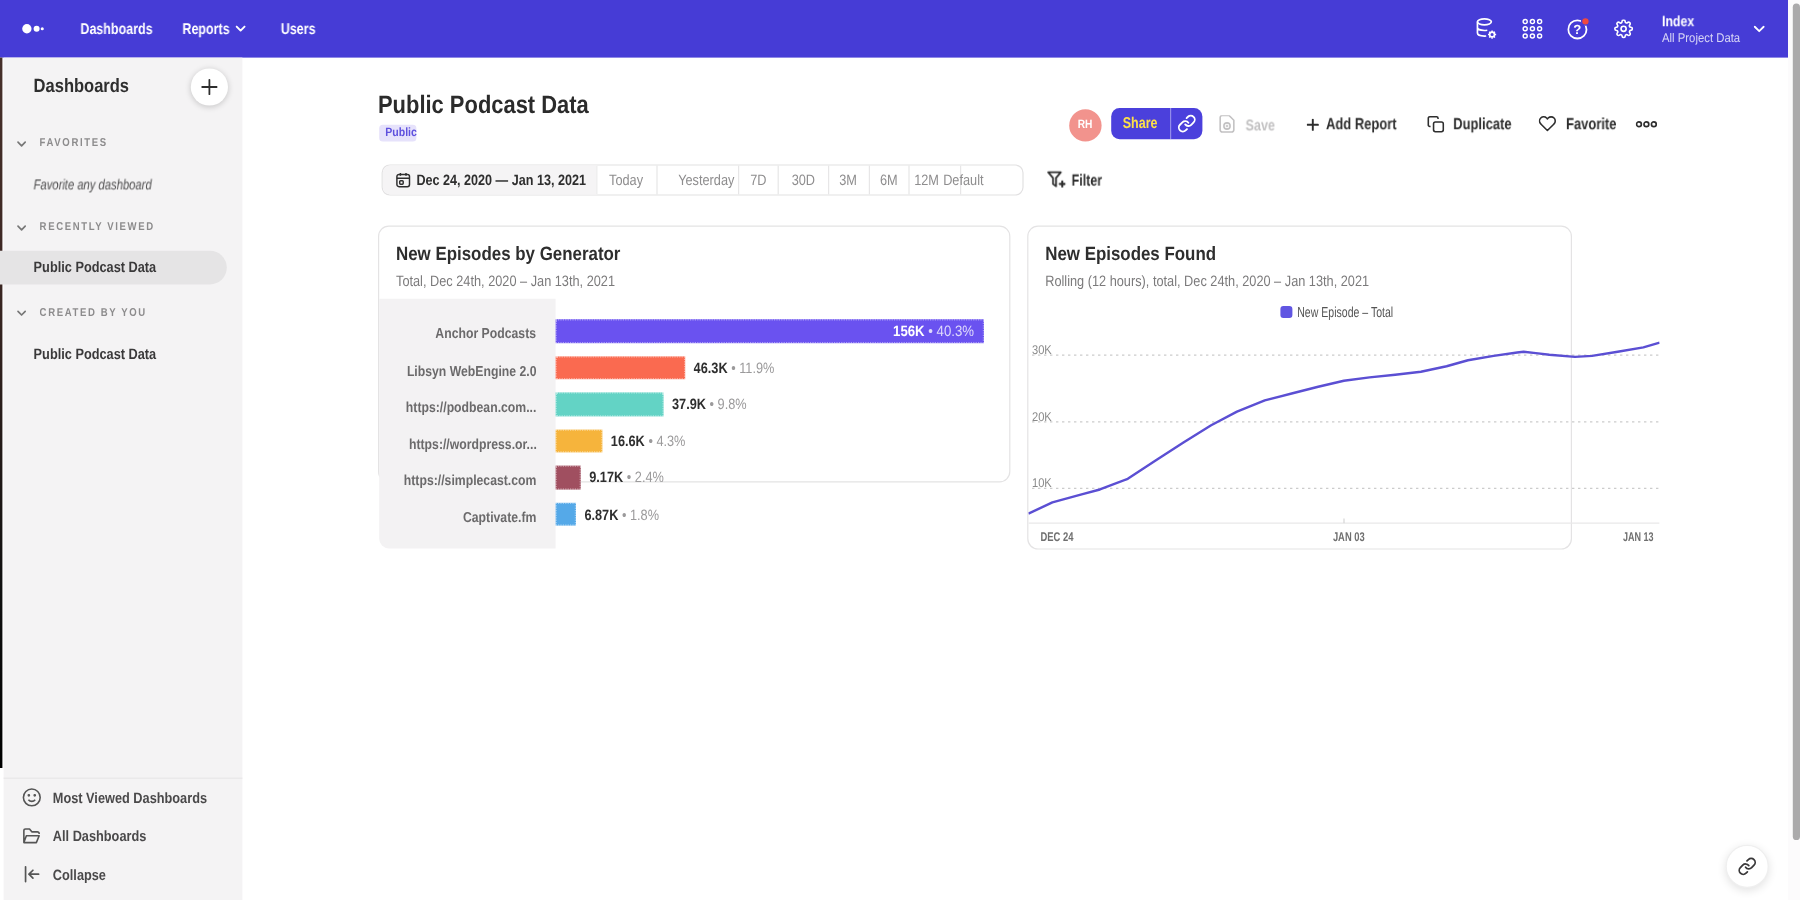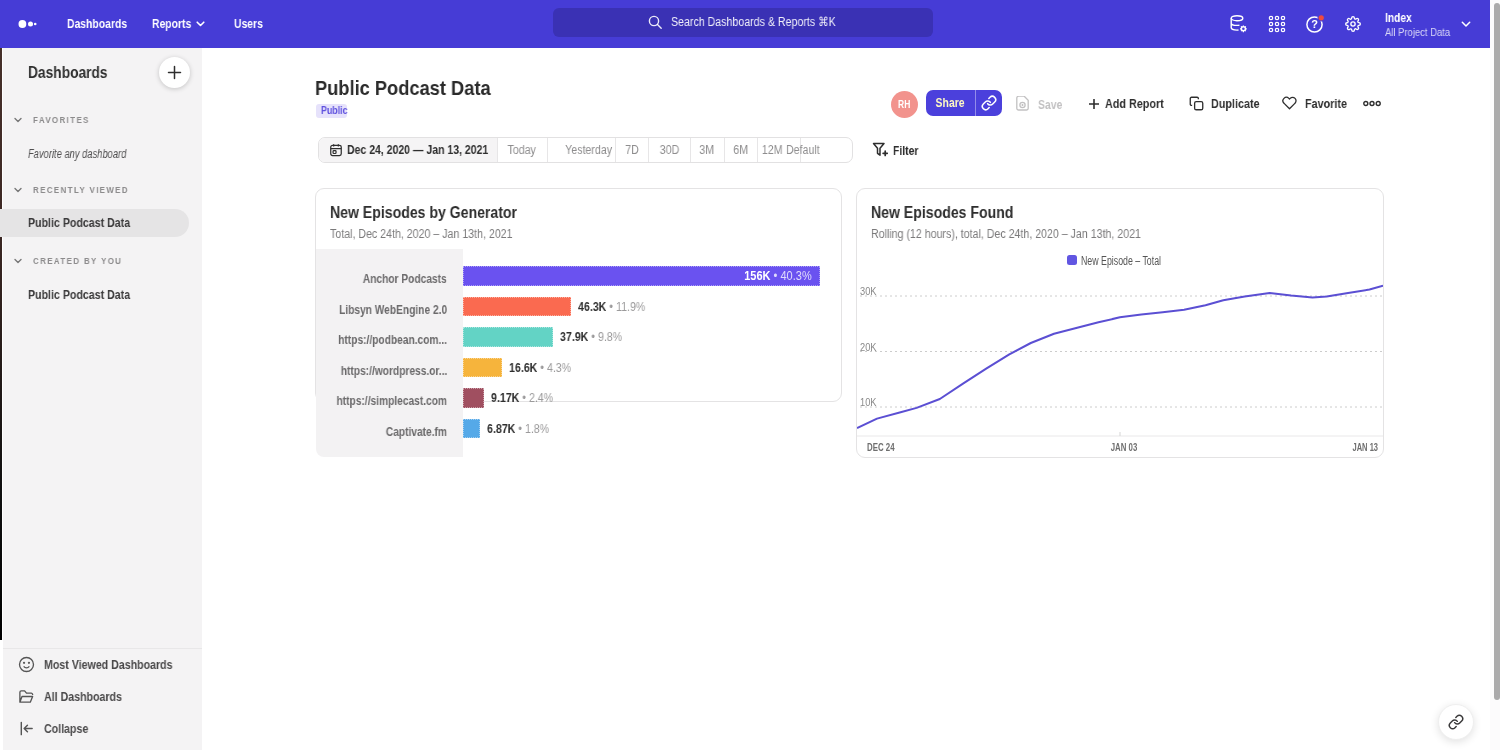--- a/index.html
+++ b/index.html
@@ -50,27 +50,20 @@
     <circle cx="5.4" cy="5" r="3.9" fill="#fff"></circle>
     <circle cx="13.5" cy="5" r="2.5" fill="#fff"></circle>
     <circle cx="18.2" cy="5" r="1.3" fill="#fff"></circle>
   </svg>
   <div class="navlink" style="left:67px">Dashboards</div>
   <div class="navlink" style="left:152px">Reports</div>
   <svg class="abs" style="left:196px;top:21px" width="9" height="6" viewBox="0 0 9 6">
     <path d="M1.2 1.2L4.5 4.5l3.3-3.3" fill="none" stroke="#fff" stroke-width="1.6" stroke-linecap="round" stroke-linejoin="round"></path>
   </svg>
   <div class="navlink" style="left:234px">Users</div>
-  <div class="abs" style="left:553px;top:8px;width:380px;height:29px;background:#3A31B4;border-radius:6px">
-    <svg class="abs" style="left:95px;top:7px" width="15" height="15" viewBox="0 0 15 15">
-      <circle cx="6" cy="6" r="4.6" fill="none" stroke="rgba(255,255,255,.9)" stroke-width="1.4"></circle>
-      <line x1="9.5" y1="9.5" x2="13.2" y2="13.2" stroke="rgba(255,255,255,.9)" stroke-width="1.4" stroke-linecap="round"></line>
-    </svg>
-    <div class="tx" style="left:118px;top:0;height:29px;line-height:29px;color:rgba(255,255,255,.92);font-size:12.5px;transform:scaleX(.85)">Search Dashboards &amp; Reports ⌘K</div>
-  </div>
 
   <svg class="abs" style="left:1229px;top:14px" width="19" height="20" viewBox="0 0 19 20" fill="none" stroke="#fff" stroke-width="1.4">
     <ellipse cx="8" cy="4.2" rx="5.8" ry="2.5"></ellipse>
     <path d="M2.2 4.2v9.4c0 1.4 2.6 2.5 5.8 2.5.5 0 1 0 1.5-.1M2.2 8.9c0 1.4 2.6 2.5 5.8 2.5.9 0 1.7-.1 2.4-.2"></path>
     <circle cx="14.4" cy="14.8" r="2"></circle>
     <path d="M14.4 11.4v1.2M14.4 17v1.2M17.8 14.8h-1.2M12.2 14.8h-1.2M16.8 12.4l-.85.85M12.85 16.35l-.85.85M16.8 17.2l-.85-.85M12.85 13.25l-.85-.85" stroke-width="1.2"></path>
   </svg>
   <svg class="abs" style="left:1268px;top:15px" width="18" height="18" viewBox="0 0 18 18" fill="none" stroke="#fff" stroke-width="1.2">
     <circle cx="3" cy="3" r="1.7"></circle>
       <circle cx="9" cy="3" r="1.7"></circle>
@@ -141,21 +134,21 @@
   <div class="bitem" style="top:674px">Collapse</div>
 </div>
 
 <div class="tx" style="left:315px;top:76px;font-size:21px;font-weight:700;color:#2B2B2B;transform:scaleX(.87)">Public Podcast Data</div>
 <div class="abs" style="left:316px;top:104px;height:14px;background:#E6E2FB;border-radius:3px;width:31px"></div>
 <div class="tx" style="left:321px;top:104px;height:14px;line-height:14px;color:#5F51DE;font-size:10px;font-weight:600;transform:scaleX(.88)">Public</div>
 
 <div class="abs" style="left:891px;top:91px;width:27px;height:27px;border-radius:50%;background:#F2938D"></div>
 <div class="abs" style="left:891px;top:91px;width:27px;height:27px;color:#fff;font-size:10px;font-weight:700;text-align:center;line-height:27px"><span style="display:inline-block;transform:scaleX(.85)">RH</span></div>
 <div class="abs" style="left:926px;top:90px;width:76px;height:26px;background:#4B40DC;border-radius:7px">
-  <div class="abs" style="left:0;top:0;width:49px;height:26px;text-align:center;color:#fef9c3;font-size:13px;font-weight:700;line-height:26px"><span style="display:inline-block;transform:scaleX(.8)">Share</span></div>
+  <div class="abs" style="left:0;top:0;width:49px;height:26px;text-align:center;color:#fde047;font-size:13px;font-weight:700;line-height:26px"><span style="display:inline-block;transform:scaleX(.8)">Share</span></div>
   <div class="abs" style="left:49px;top:0;width:1px;height:26px;background:rgba(255,255,255,.4)"></div>
   <svg class="abs" style="left:54.5px;top:5px" width="16" height="16" viewBox="0 0 24 24" fill="none" stroke="#fff" stroke-width="2.3" stroke-linecap="round" stroke-linejoin="round">
     <path d="M10 13a5 5 0 0 0 7.54.54l3-3a5 5 0 0 0-7.07-7.07l-1.72 1.71"></path>
     <path d="M14 11a5 5 0 0 0-7.54-.54l-3 3a5 5 0 0 0 7.07 7.07l1.71-1.71"></path>
   </svg>
 </div>
 <svg class="abs" style="left:1015px;top:96px" width="15" height="15" viewBox="0 0 15 15" fill="none" stroke="#C2C1C2" stroke-width="1.3">
   <path d="M1.8 3A1.8 1.8 0 0 1 3.6 1.2h5.6l4 4v8A1.8 1.8 0 0 1 11.4 15H3.6a1.8 1.8 0 0 1-1.8-1.8z" transform="translate(0,-1)"></path>
   <circle cx="7.5" cy="9" r="2.6"></circle>
   <path d="M7.5 7.9v2.2M6.4 9h2.2" stroke-width="1"></path>
@@ -233,21 +226,21 @@
 
   <div class="barlabel" style="top:202px"><span>https://simplecast.com</span></div>
   <div class="bar" style="top:199px;width:21px;background:#A04F60"></div>
   <div class="barval" style="left:175px;top:202px"><b>9.17K</b> <span>• 2.4%</span></div>
 
   <div class="barlabel" style="top:232.5px"><span>Captivate.fm</span></div>
   <div class="bar" style="top:229.5px;width:17px;background:#55A9E8"></div>
   <div class="barval" style="left:171px;top:232.5px"><b>6.87K</b> <span>• 1.8%</span></div>
 </div>
 
-<div class="card" id="c2" style="left:856px;top:188px;width:528px;height:270px">
+<div class="card" id="c2" style="left:856px;top:188px;width:454px;height:270px">
   <div class="ctitle">New Episodes Found</div>
   <div class="csub" style="top:38px">Rolling (12 hours), total, Dec 24th, 2020 – Jan 13th, 2021</div>
   <svg class="abs" style="left:0;top:0" width="526" height="268" viewBox="0 0 526 268">
     <rect x="210" y="66" width="10" height="10" rx="2.5" fill="#6156E2"></rect>
     <text x="224" y="75.5" font-size="12" fill="#555" font-family="Liberation Sans" textLength="80" lengthAdjust="spacingAndGlyphs">New Episode – Total</text>
     <line x1="3" y1="107" x2="526" y2="107" stroke="#CCC" stroke-width="1" stroke-dasharray="2,3"></line>
     <line x1="3" y1="162.5" x2="526" y2="162.5" stroke="#CCC" stroke-width="1" stroke-dasharray="2,3"></line>
     <line x1="3" y1="218" x2="526" y2="218" stroke="#CCC" stroke-width="1" stroke-dasharray="2,3"></line>
     <text x="3" y="106" font-size="10.5" fill="#8A8A8A" font-family="Liberation Sans" textLength="16.5" lengthAdjust="spacingAndGlyphs">30K</text>
     <text x="3" y="161.5" font-size="10.5" fill="#8A8A8A" font-family="Liberation Sans" textLength="16.5" lengthAdjust="spacingAndGlyphs">20K</text>

